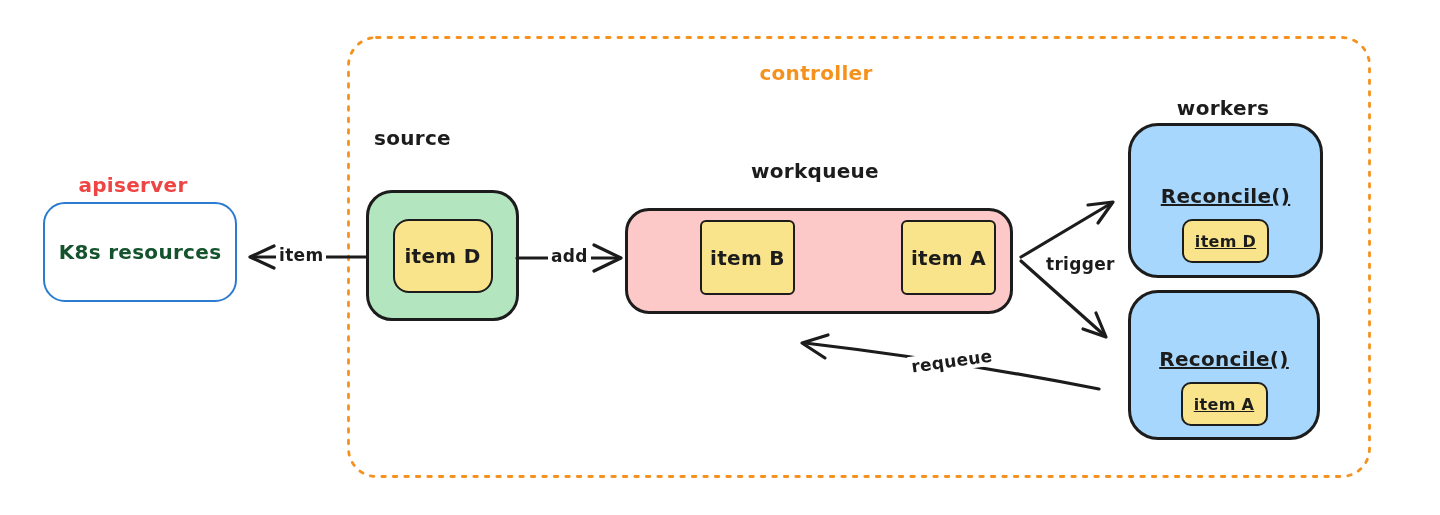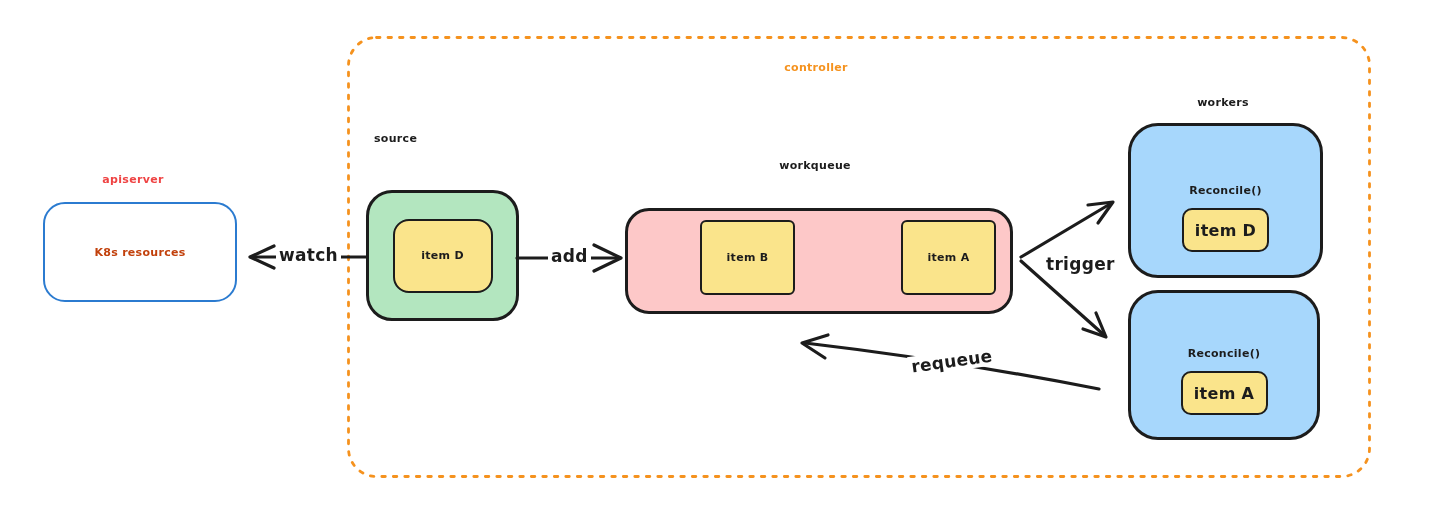--- a/index.html
+++ b/index.html
@@ -6,35 +6,35 @@
   .canvas{
     position:relative;
     width:1440px;height:515px;
     background:#ffffff;
     font-family:"DejaVu Sans", sans-serif;
     color:#1c1c1c;
     overflow:hidden;
   }
   .abs{position:absolute;}
   .lbl{
-    font-size:11px;
+    font-size:20px;
     font-weight:600;
     letter-spacing:.3px;
     text-align:center;
     white-space:nowrap;
   }
   
   .apiserver-label{left:63px;top:173px;width:140px;color:#ef4444;}
   .apiserver-box{
     left:43px;top:202px;width:190px;height:96px;
     border:2.5px solid #2b7bd0;border-radius:22px;
     background:#ffffff;
     display:flex;align-items:center;justify-content:center;
   }
-  .apiserver-box .lbl{color:#c2410c;}
+  .apiserver-box .lbl{color:#14532d;}
   
   .controller-label{left:746px;top:61px;width:140px;color:#f5921e;}
   
   .seh-label{left:374px;top:127px;text-align:right;line-height:23px;}
   .seh-box{
     left:366px;top:190px;width:147px;height:125px;
     background:#b3e6bf;border:3px solid #1c1c1c;border-radius:26px;
     display:flex;align-items:center;justify-content:center;
   }
   .item-card{
@@ -55,20 +55,21 @@
   }
   .wq-item-0{left:72px;}
   .wq-item-1{left:172px;}
   .wq-item-2{left:273px;}
   
   .workers-label{left:1153px;top:83px;width:140px;margin-top:13px;}
   .worker-box{
     background:#a7d7fc;border:3px solid #1c1c1c;border-radius:30px;
     display:flex;flex-direction:column;align-items:center;gap:11px;
     box-sizing:border-box;
+    text-decoration:underline;
   }
   .worker-box-1{left:1128px;top:123px;width:195px;height:155px;padding-top:58px;}
   .worker-box-2{left:1128px;top:290px;width:192px;height:150px;padding-top:54px;}
   .worker-chip{
     width:83px;height:40px;
     background:#fae48b;border:2.5px solid #1c1c1c;border-radius:10px;
     display:flex;align-items:center;justify-content:center;
   }
   .worker-chip .lbl{font-size:16px;}
   
@@ -149,18 +150,18 @@
       <path d="M1021 261 L1104 335"></path>
       <path d="M1083 329 L1106 337 L1096 313"></path>
     </g>
 
     <g fill="none" stroke="#1c1c1c" stroke-width="3.2" stroke-linecap="round" stroke-linejoin="round">
       <path d="M1099 389 Q 950 360 805 343"></path>
       <path d="M828 335 L802 343 L825 358"></path>
     </g>
   </svg>
 
-  <div class="abs arrow-label watch-label">watch</div>
+  <div class="abs arrow-label watch-label">item</div>
   <div class="abs arrow-label add-label">add</div>
   <div class="abs arrow-label trigger-label">trigger</div>
   <div class="abs arrow-label requeue-label">requeue</div>
 
 </div>
 
 </body></html>

